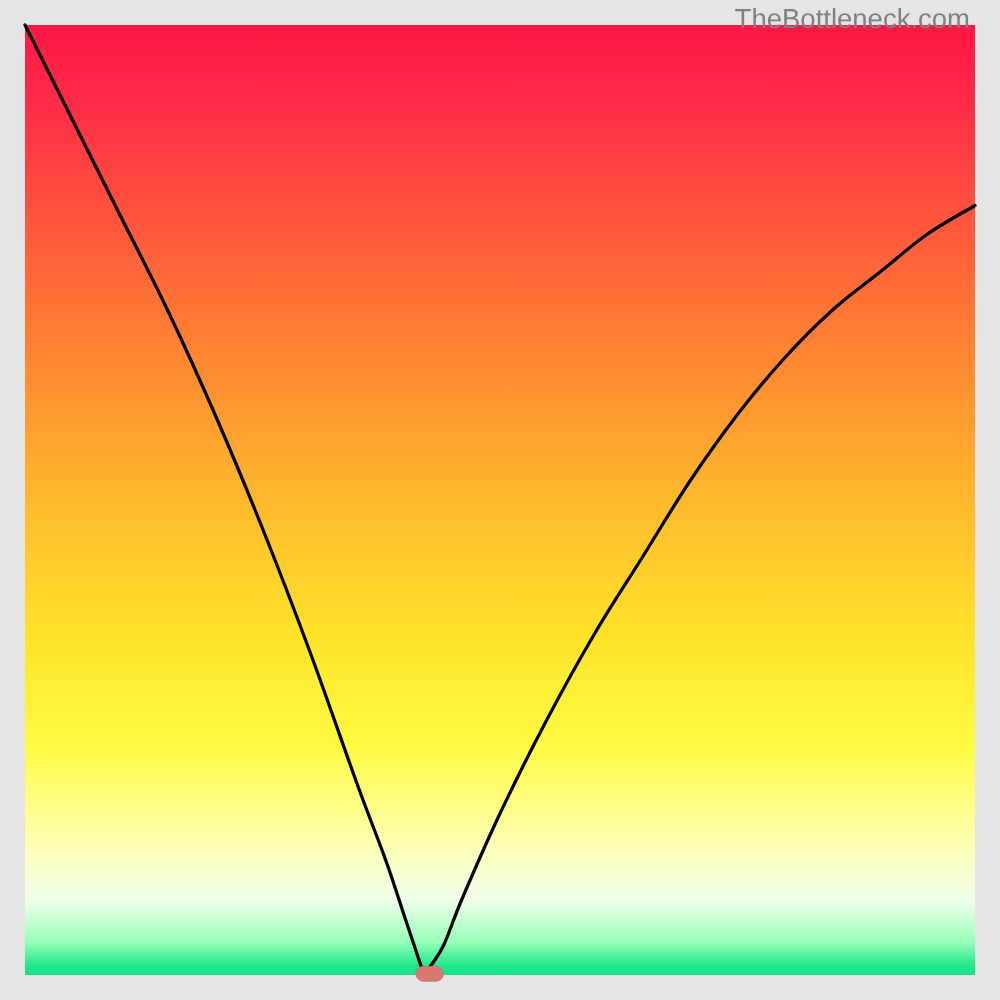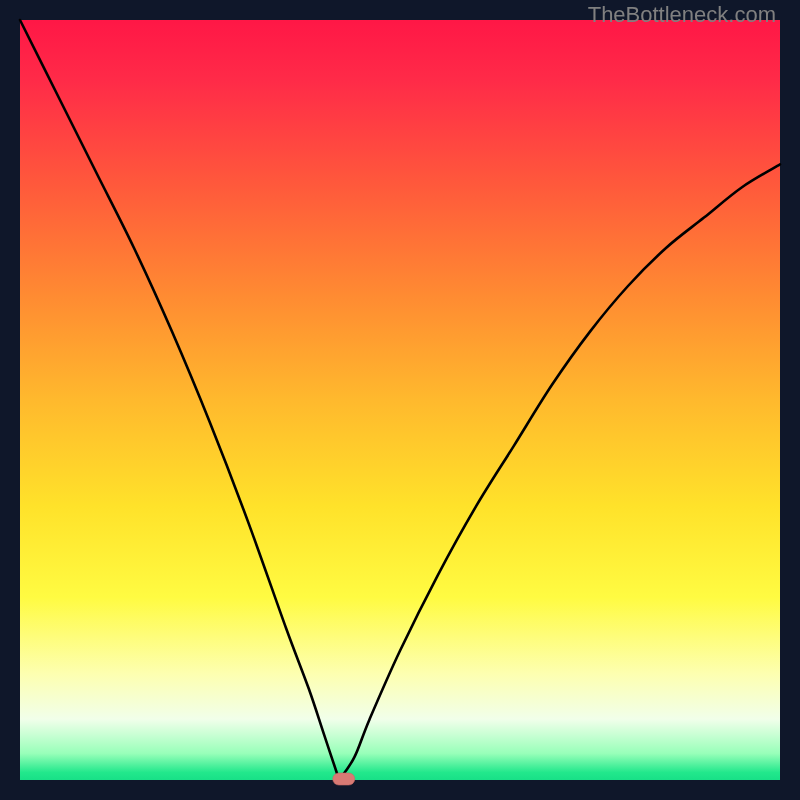--- a/index.html
+++ b/index.html
@@ -10,21 +10,21 @@
     background: #000;
     font-family: Arial, Helvetica, sans-serif;
     overflow: hidden;
   }
   .frame {
     position: absolute;
     top: 0;
     left: 0;
     width: 800px;
     height: 800px;
-    background: #0f172a;
+    background: #e5e5e5;
   }
   .plot-area {
     position: absolute;
     left: 20px;
     top: 20px;
     width: 760px;
     height: 760px;
     background: linear-gradient(to bottom,
       #ff1746 0%,
       #ff2b48 8%,

